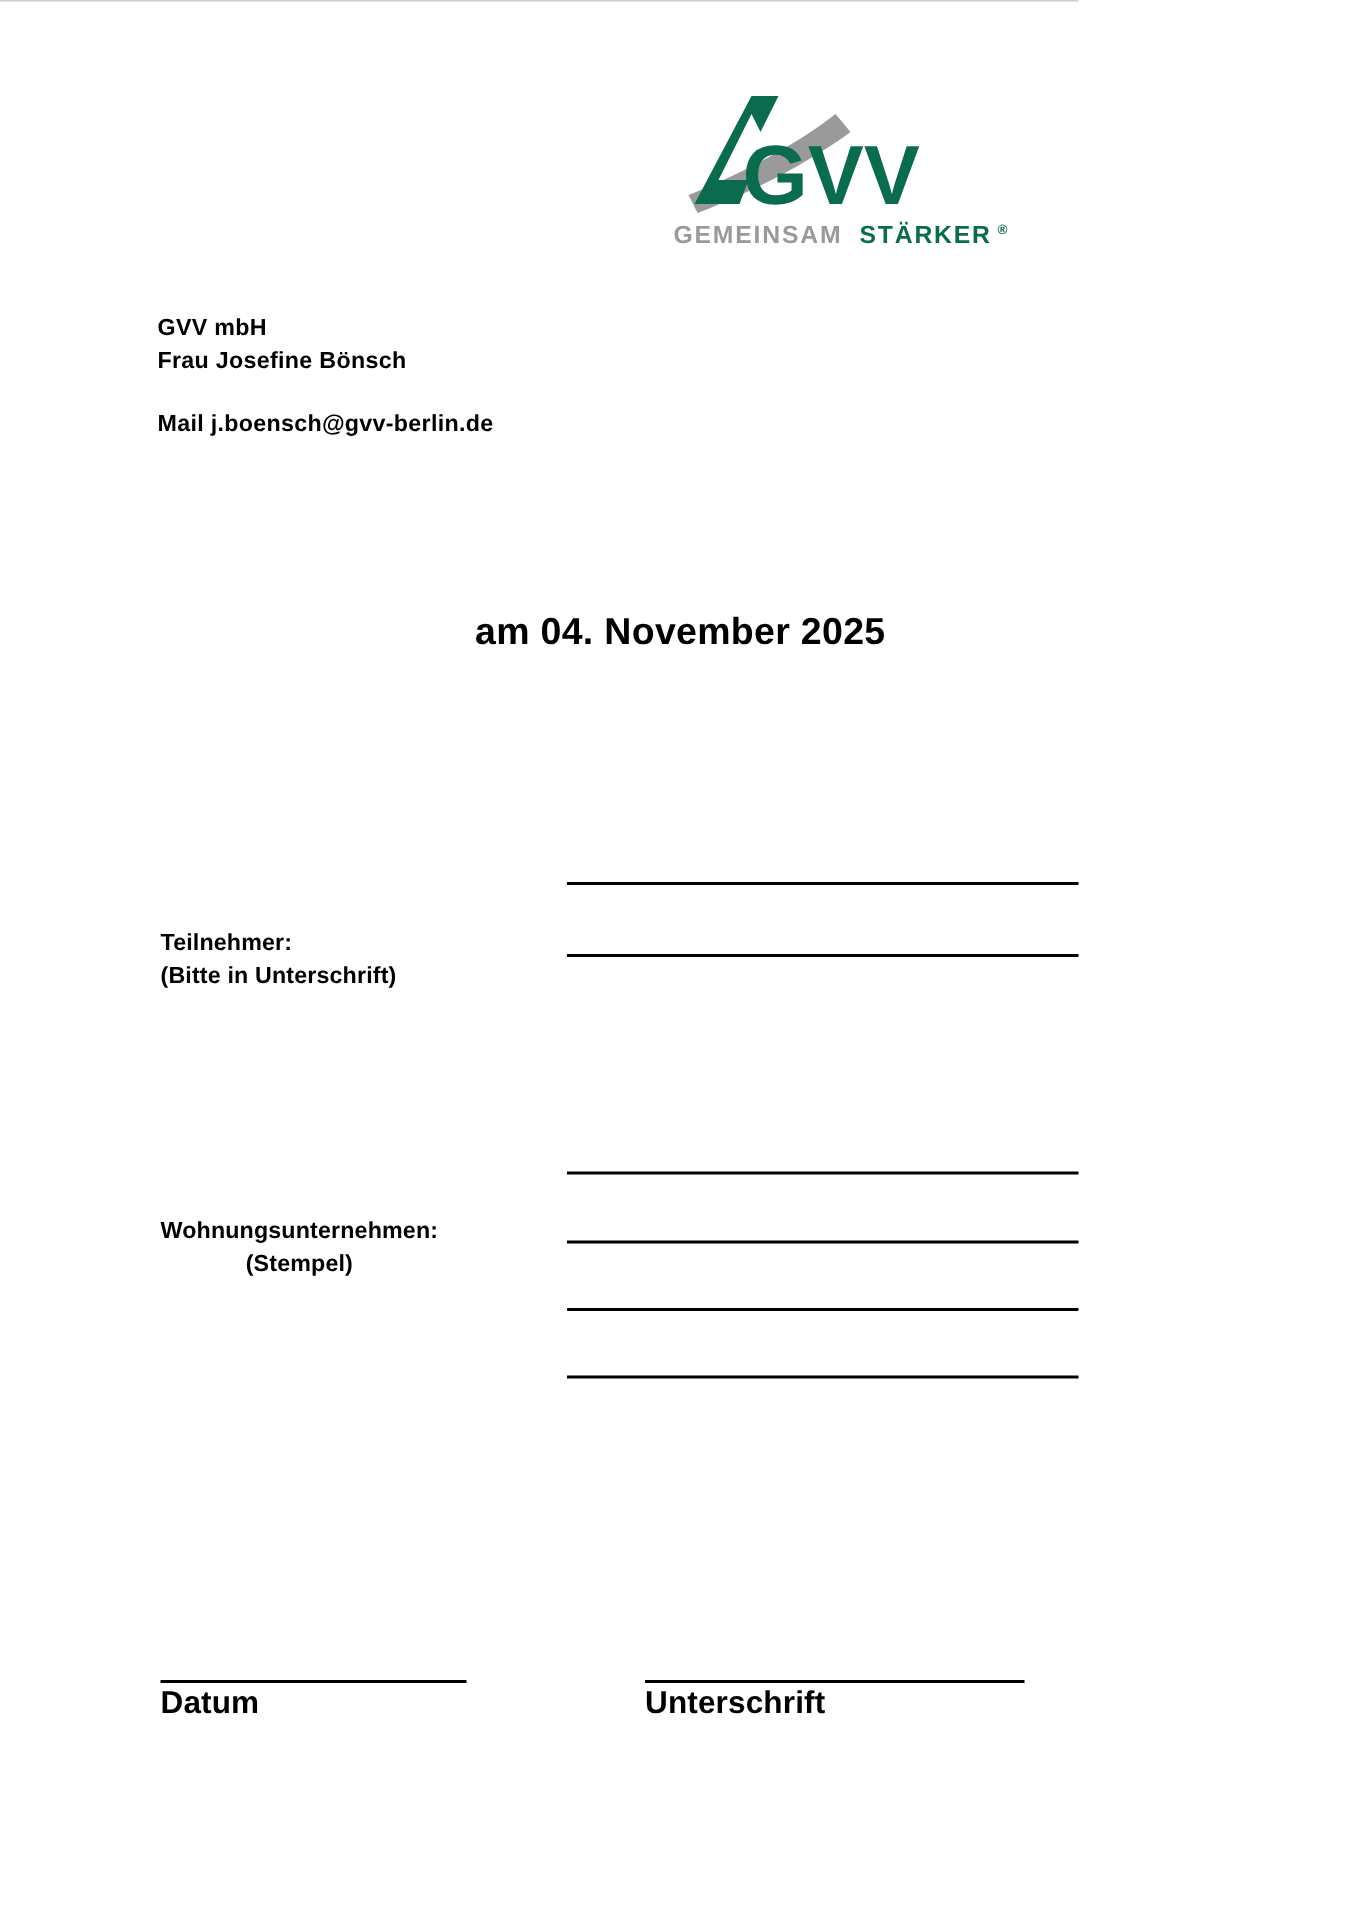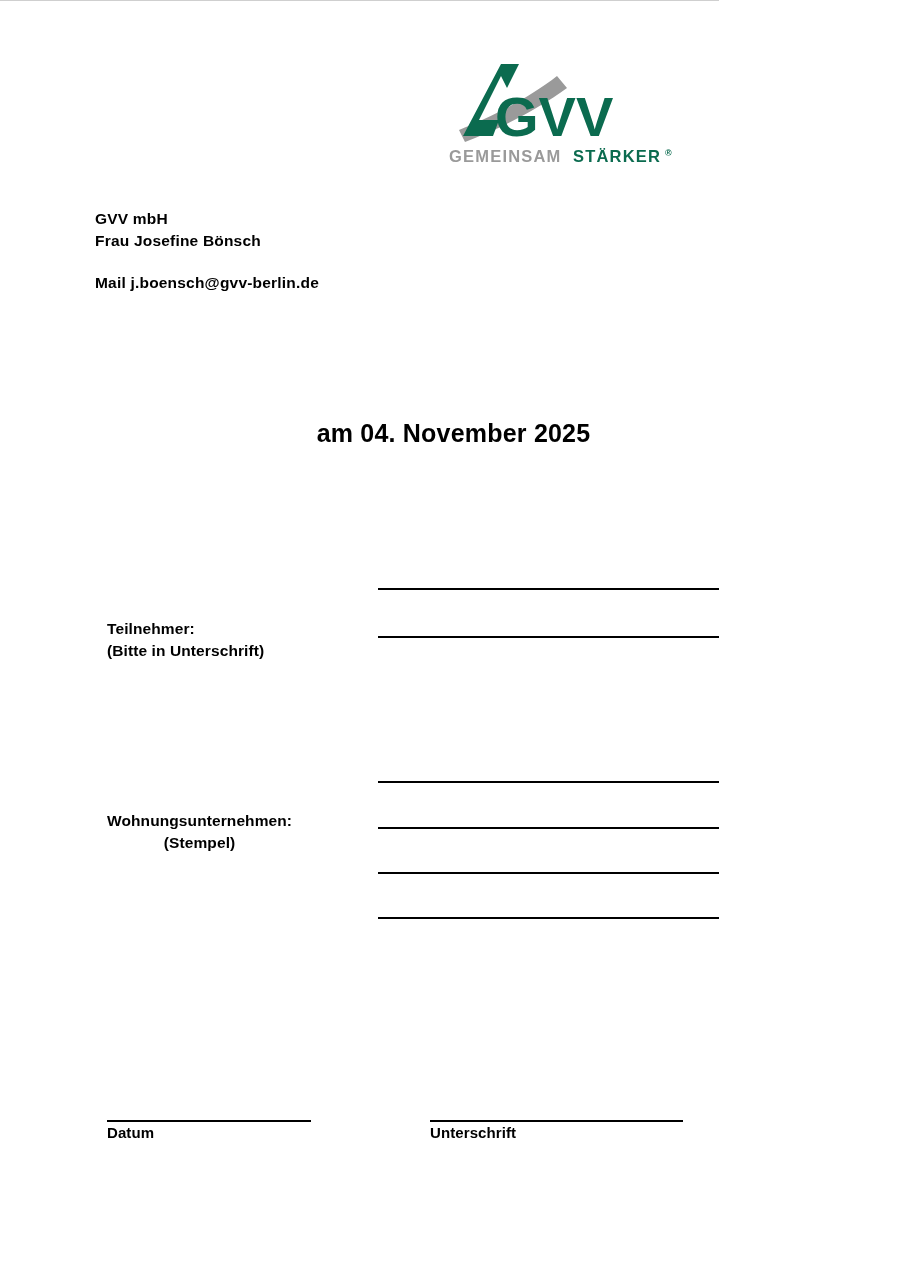--- a/index.html
+++ b/index.html
@@ -34,21 +34,21 @@
     right: 40px;
     top: 58px;
     width: 230px;
     height: 115px;
   }
   .logo svg { display: block; }
 
   
   .address {
     position: absolute;
-    left: 95px;
+    left: 105px;
     top: 208px;
     font-size: 15.5px;
     font-weight: bold;
     line-height: 22px;
     letter-spacing: 0.2px;
   }
   .address .gap {
     height: 20px;
   }
 
@@ -57,21 +57,21 @@
     position: absolute;
     left: 0;
     top: 405px;
     width: 907px;
     text-align: center;
     font-size: 25px;
     font-weight: bold;
     line-height: 32px;
     letter-spacing: 0.2px;
   }
-  .title .line2 { display: block; margin-top: 12px; }
+  .title .line2 { display: block; }
 
   
   .label-block {
     position: absolute;
     font-size: 15.5px;
     font-weight: bold;
     line-height: 22px;
     letter-spacing: 0.1px;
     margin-top: 45px;
   }
@@ -111,21 +111,21 @@
     position: absolute;
     left: 430px;
     top: 1120px;
     width: 253px;
     height: 0;
     border-top: 2px solid #000000;
   }
   .sig-label {
     position: absolute;
     top: 1124px;
-    font-size: 15px;
+    font-size: 21px;
     font-weight: bold;
     letter-spacing: 0.1px;
     text-align: right;
   }
   .sig-label-date { left: 107px; }
   .sig-label-sign { left: 430px; }
 </style>
 </head>
 <body>
 

